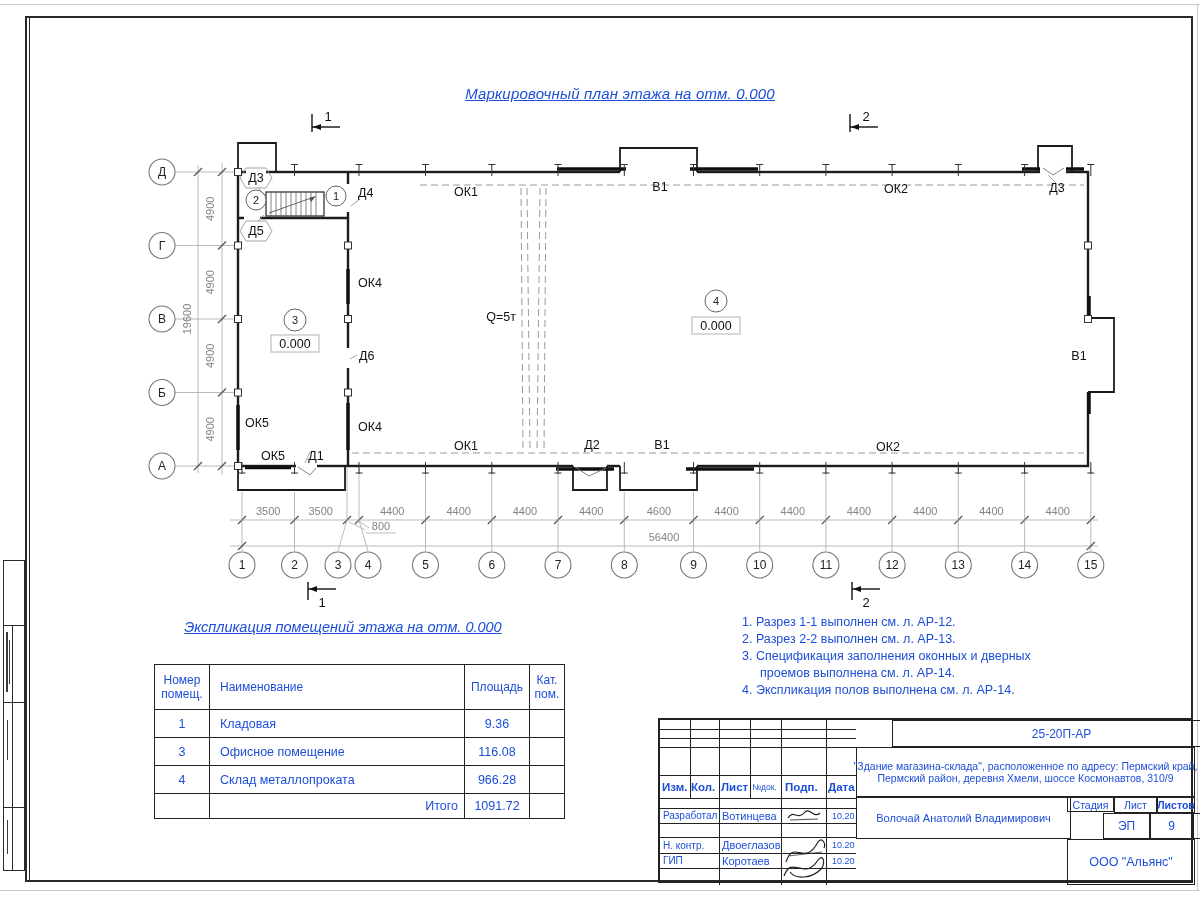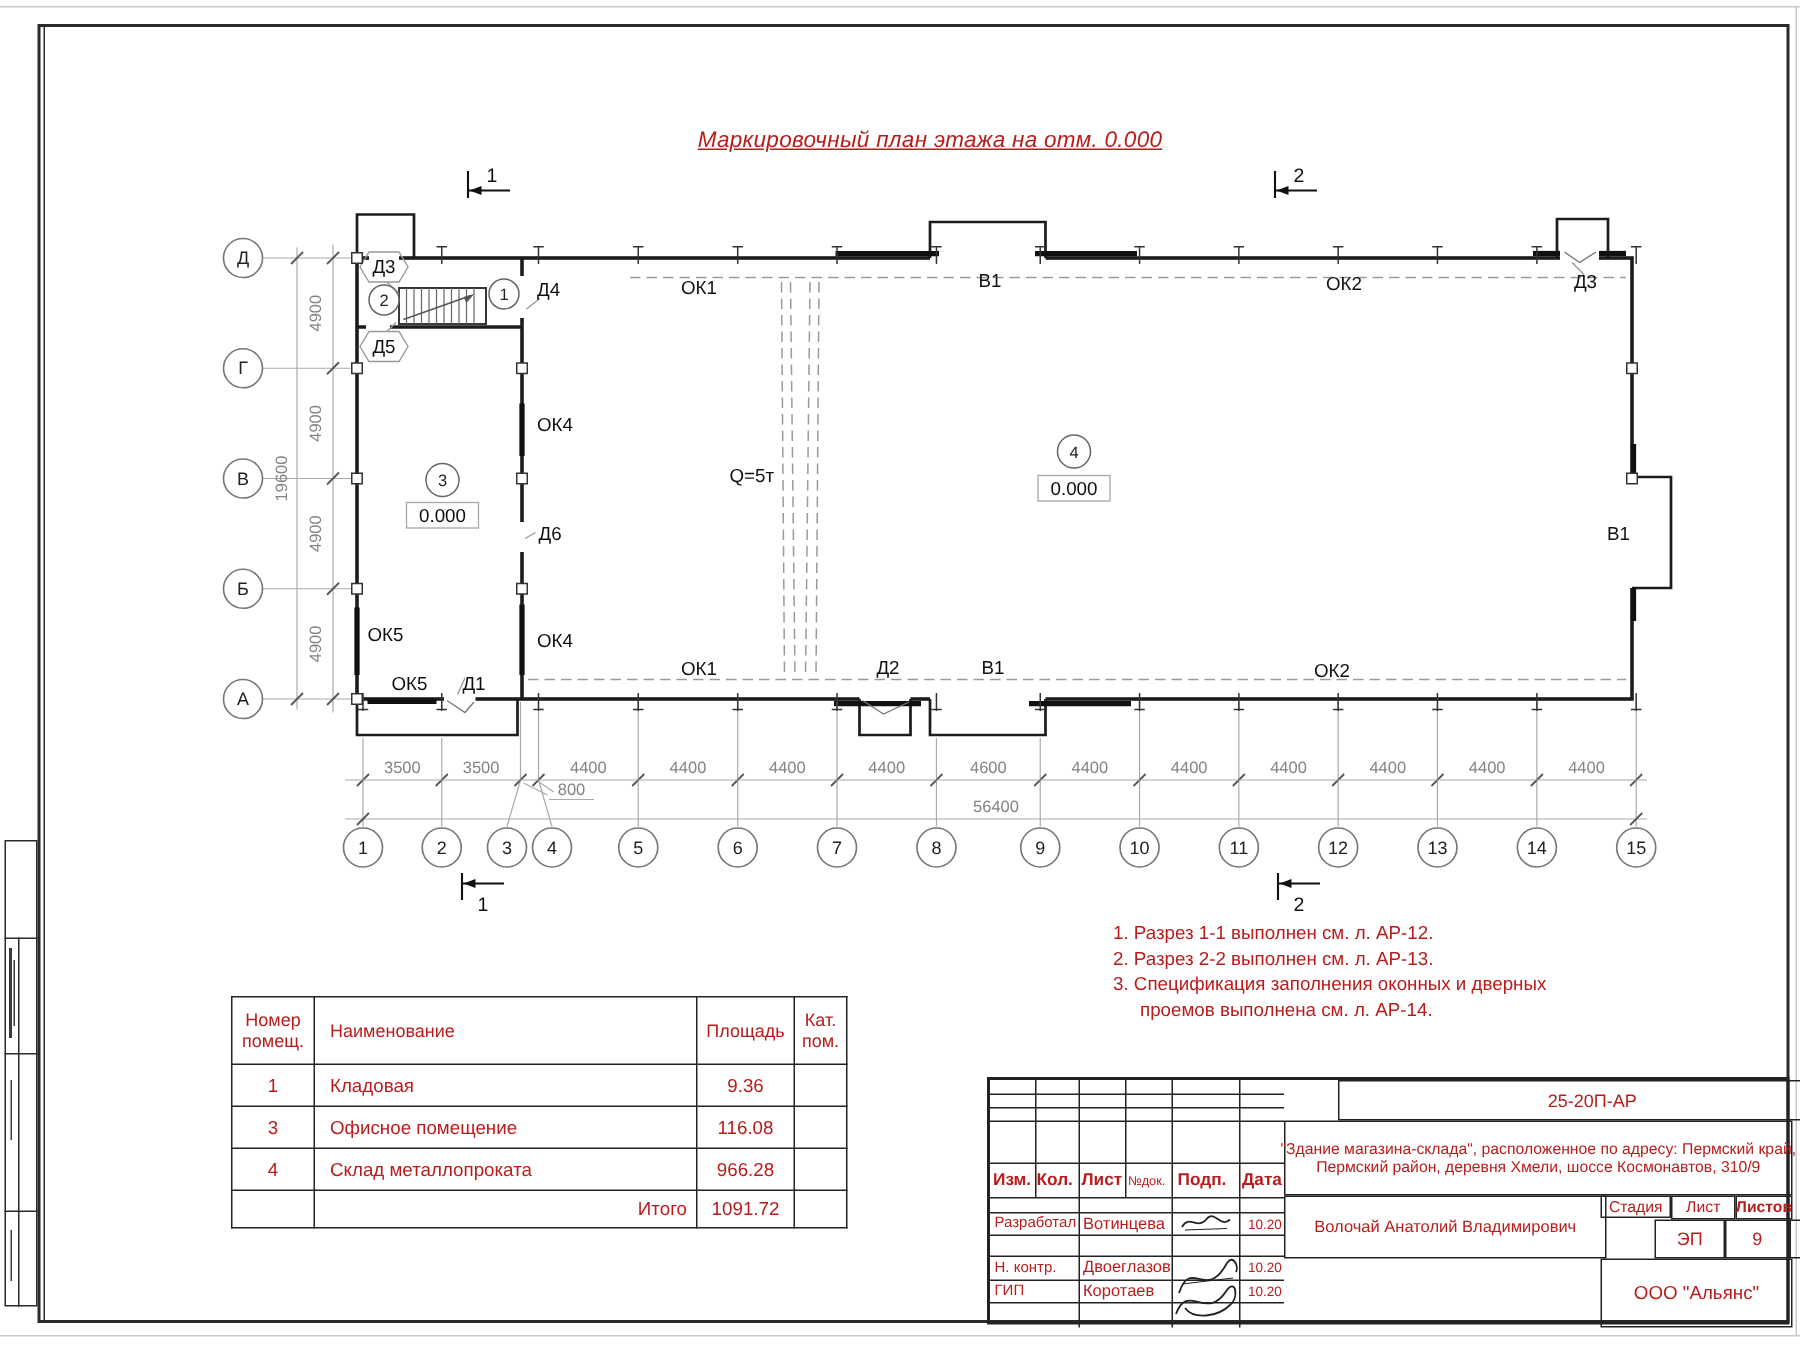--- a/index.html
+++ b/index.html
@@ -1,17 +1,17 @@
 <!DOCTYPE html>
 <html><head>
 <meta charset="utf-8">
 <style>
   html,body{margin:0;padding:0;background:#fff;}
   #sheet{position:relative;width:1200px;height:900px;background:#fff;overflow:hidden;
-         font-family:"Liberation Sans",sans-serif;color:#b91c1c;}
+         font-family:"Liberation Sans",sans-serif;color:#1d4ed8;}
   .abs{position:absolute;}
   .ln{position:absolute;background:#2a2a2a;}
   .lt{position:absolute;background:#c9c9c9;}
   
   #page-title{left:430px;top:85px;width:380px;text-align:center;font-size:15px;font-style:italic;
               text-decoration:underline;letter-spacing:.2px;}
   #expl-title{left:158px;top:619px;width:370px;text-align:center;font-size:14.5px;font-style:italic;
               text-decoration:underline;}
   
   #plan{position:absolute;left:0;top:0;}
@@ -412,20 +412,21 @@
         <rect x="234.5" y="389" width="7" height="7" fill="#fff" stroke="#333" stroke-width="1"></rect>
         <rect x="234.5" y="462.5" width="7" height="7" fill="#fff" stroke="#333" stroke-width="1"></rect>
         <rect x="344.5" y="242" width="7" height="7" fill="#fff" stroke="#333" stroke-width="1"></rect>
         <rect x="344.5" y="315.5" width="7" height="7" fill="#fff" stroke="#333" stroke-width="1"></rect>
         <rect x="344.5" y="389" width="7" height="7" fill="#fff" stroke="#333" stroke-width="1"></rect>
         <rect x="1084.5" y="242" width="7" height="7" fill="#fff" stroke="#333" stroke-width="1"></rect>
         <rect x="1084.5" y="315.5" width="7" height="7" fill="#fff" stroke="#333" stroke-width="1"></rect>
       </g>
   </svg>
 
+  <div class="abs" id="expl-title">Экспликация помещений этажа на отм. 0.000</div>
   <table id="expl">
     <thead>
       <tr>
         <th class="c-num" style="white-space:normal;">Номер помещ.</th>
         <th class="c-name">Наименование</th>
         <th class="c-area">Площадь</th>
         <th class="c-cat" style="white-space:normal;margin-top:29px;">Кат. пом.</th>
       </tr>
     </thead>
     <tbody id="expl-body">
@@ -455,20 +456,21 @@
         <td class="c-area">1091.72</td>
         <td class="c-cat"></td>
       </tr>
     </tfoot>
   </table>
 
   <div class="abs" id="notes">
       <div>1. Разрез 1-1 выполнен см. л. АР-12.</div>
       <div>2. Разрез 2-2 выполнен см. л. АР-13.</div>
       <div>3. Спецификация заполнения оконных и дверных проемов выполнена см. л. АР-14.</div>
+      <div>4. Экспликация полов выполнена см. л. АР-14.</div>
     </div>
 
   <div class="abs" id="tblock">
 
     <div class="vl" style="left:30px;top:0;height:78px;"></div>
     <div class="vl" style="left:59px;top:0;height:78px;"></div>
     <div class="vl" style="left:90px;top:0;height:78px;"></div>
     <div class="vl" style="left:121px;top:0;height:78px;"></div>
     <div class="vl" style="left:166px;top:0;height:78px;"></div>
     <div class="hl" style="left:0;top:9px;width:196px;"></div>

